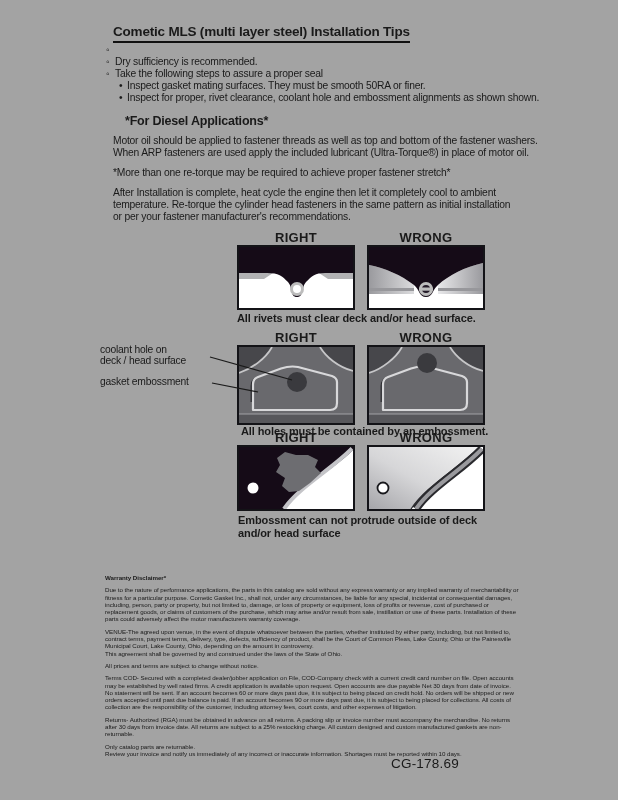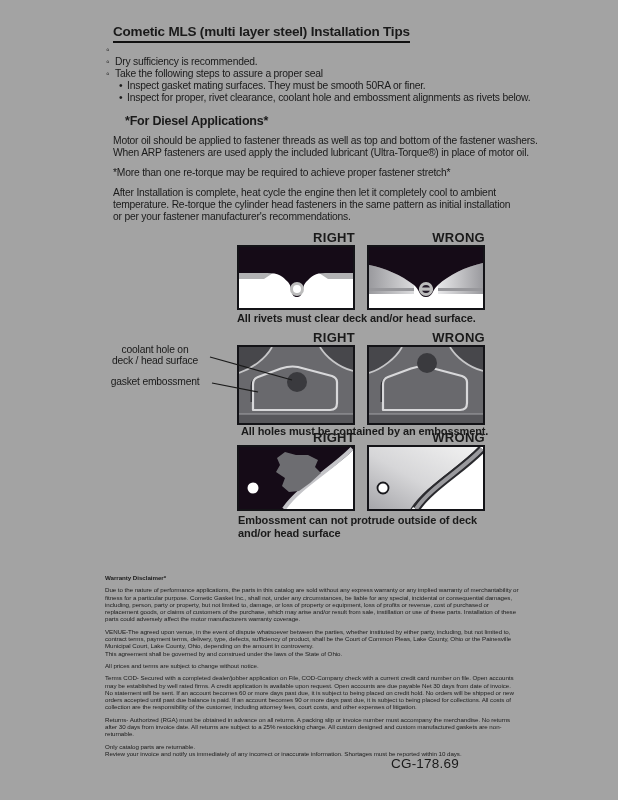--- a/index.html
+++ b/index.html
@@ -20,31 +20,31 @@
   }
   .bullets{left:106px;top:44px;font-size:10.3px;line-height:11.9px;letter-spacing:-0.2px;}
   .bullet{display:flex;}
   .bullet .marker{width:9px;flex:0 0 9px;}
   .bullet.l2{margin-left:13px;}
   .bullet.l2 .marker{width:8px;flex:0 0 8px;}
   .diesel{left:113px;top:114px;width:460px;}
   .diesel .heading{font-size:12.5px;font-weight:700;margin-bottom:7px;letter-spacing:-0.2px;margin-left:12px;}
   .para{font-size:10.3px;line-height:11.9px;letter-spacing:-0.2px;margin:0 0 8px 0;white-space:pre-line;}
   .figlabel{
-    width:118px;text-align:right;
+    width:118px;text-align:center;
     font-size:13px;font-weight:700;letter-spacing:0.3px;
   }
   .figbox{
     width:114px;
     border:2px solid #131317;
     background:#fff;line-height:0;
   }
   .caption{font-size:11px;font-weight:700;letter-spacing:-0.1px;white-space:pre-line;line-height:12.5px;}
   .sidelabel{
-    width:110px;text-align:center;
+    width:110px;text-align:left;
     font-size:10.3px;line-height:11.3px;letter-spacing:-0.2px;
     white-space:pre-line;
   }
   .legal{left:105px;top:574px;width:414px;font-size:6.2px;line-height:7.3px;letter-spacing:-0.05px;}
   .legal .lheading{font-weight:700;margin-bottom:5px;}
   .legal p{margin:0 0 5px 0;white-space:pre-line;}
   .pagenum{left:391px;top:756px;font-size:13.5px;letter-spacing:0.2px;}
   svg{display:block;}
 </style>
 </head>
@@ -65,21 +65,21 @@
     <div class="bullet l1">
       <span class="marker">◦</span>
       <span>Take the following steps to assure a proper seal</span>
     </div>
     <div class="bullet l2">
       <span class="marker">•</span>
       <span>Inspect gasket mating surfaces.  They must be smooth 50RA or finer.</span>
     </div>
     <div class="bullet l2">
       <span class="marker">•</span>
-      <span>Inspect for proper, rivet clearance, coolant hole and embossment alignments as rivets below.</span>
+      <span>Inspect for proper, rivet clearance, coolant hole and embossment alignments as shown shown.</span>
     </div>
   </div>
 
   <div class="abs diesel">
     <div class="heading">*For Diesel Applications*</div>
     <p class="para">Motor oil should be applied to fastener threads as well as top and bottom of the fastener washers.
 When ARP fasteners are used apply the included lubricant (Ultra-Torque®) in place of motor oil.</p>
     <p class="para">*More than one re-torque may be required to achieve proper fastener stretch*</p>
     <p class="para">After Installation is complete, heat cycle the engine then let it completely cool to ambient
 temperature. Re-torque the cylinder head fasteners in the same pattern as initial installation

